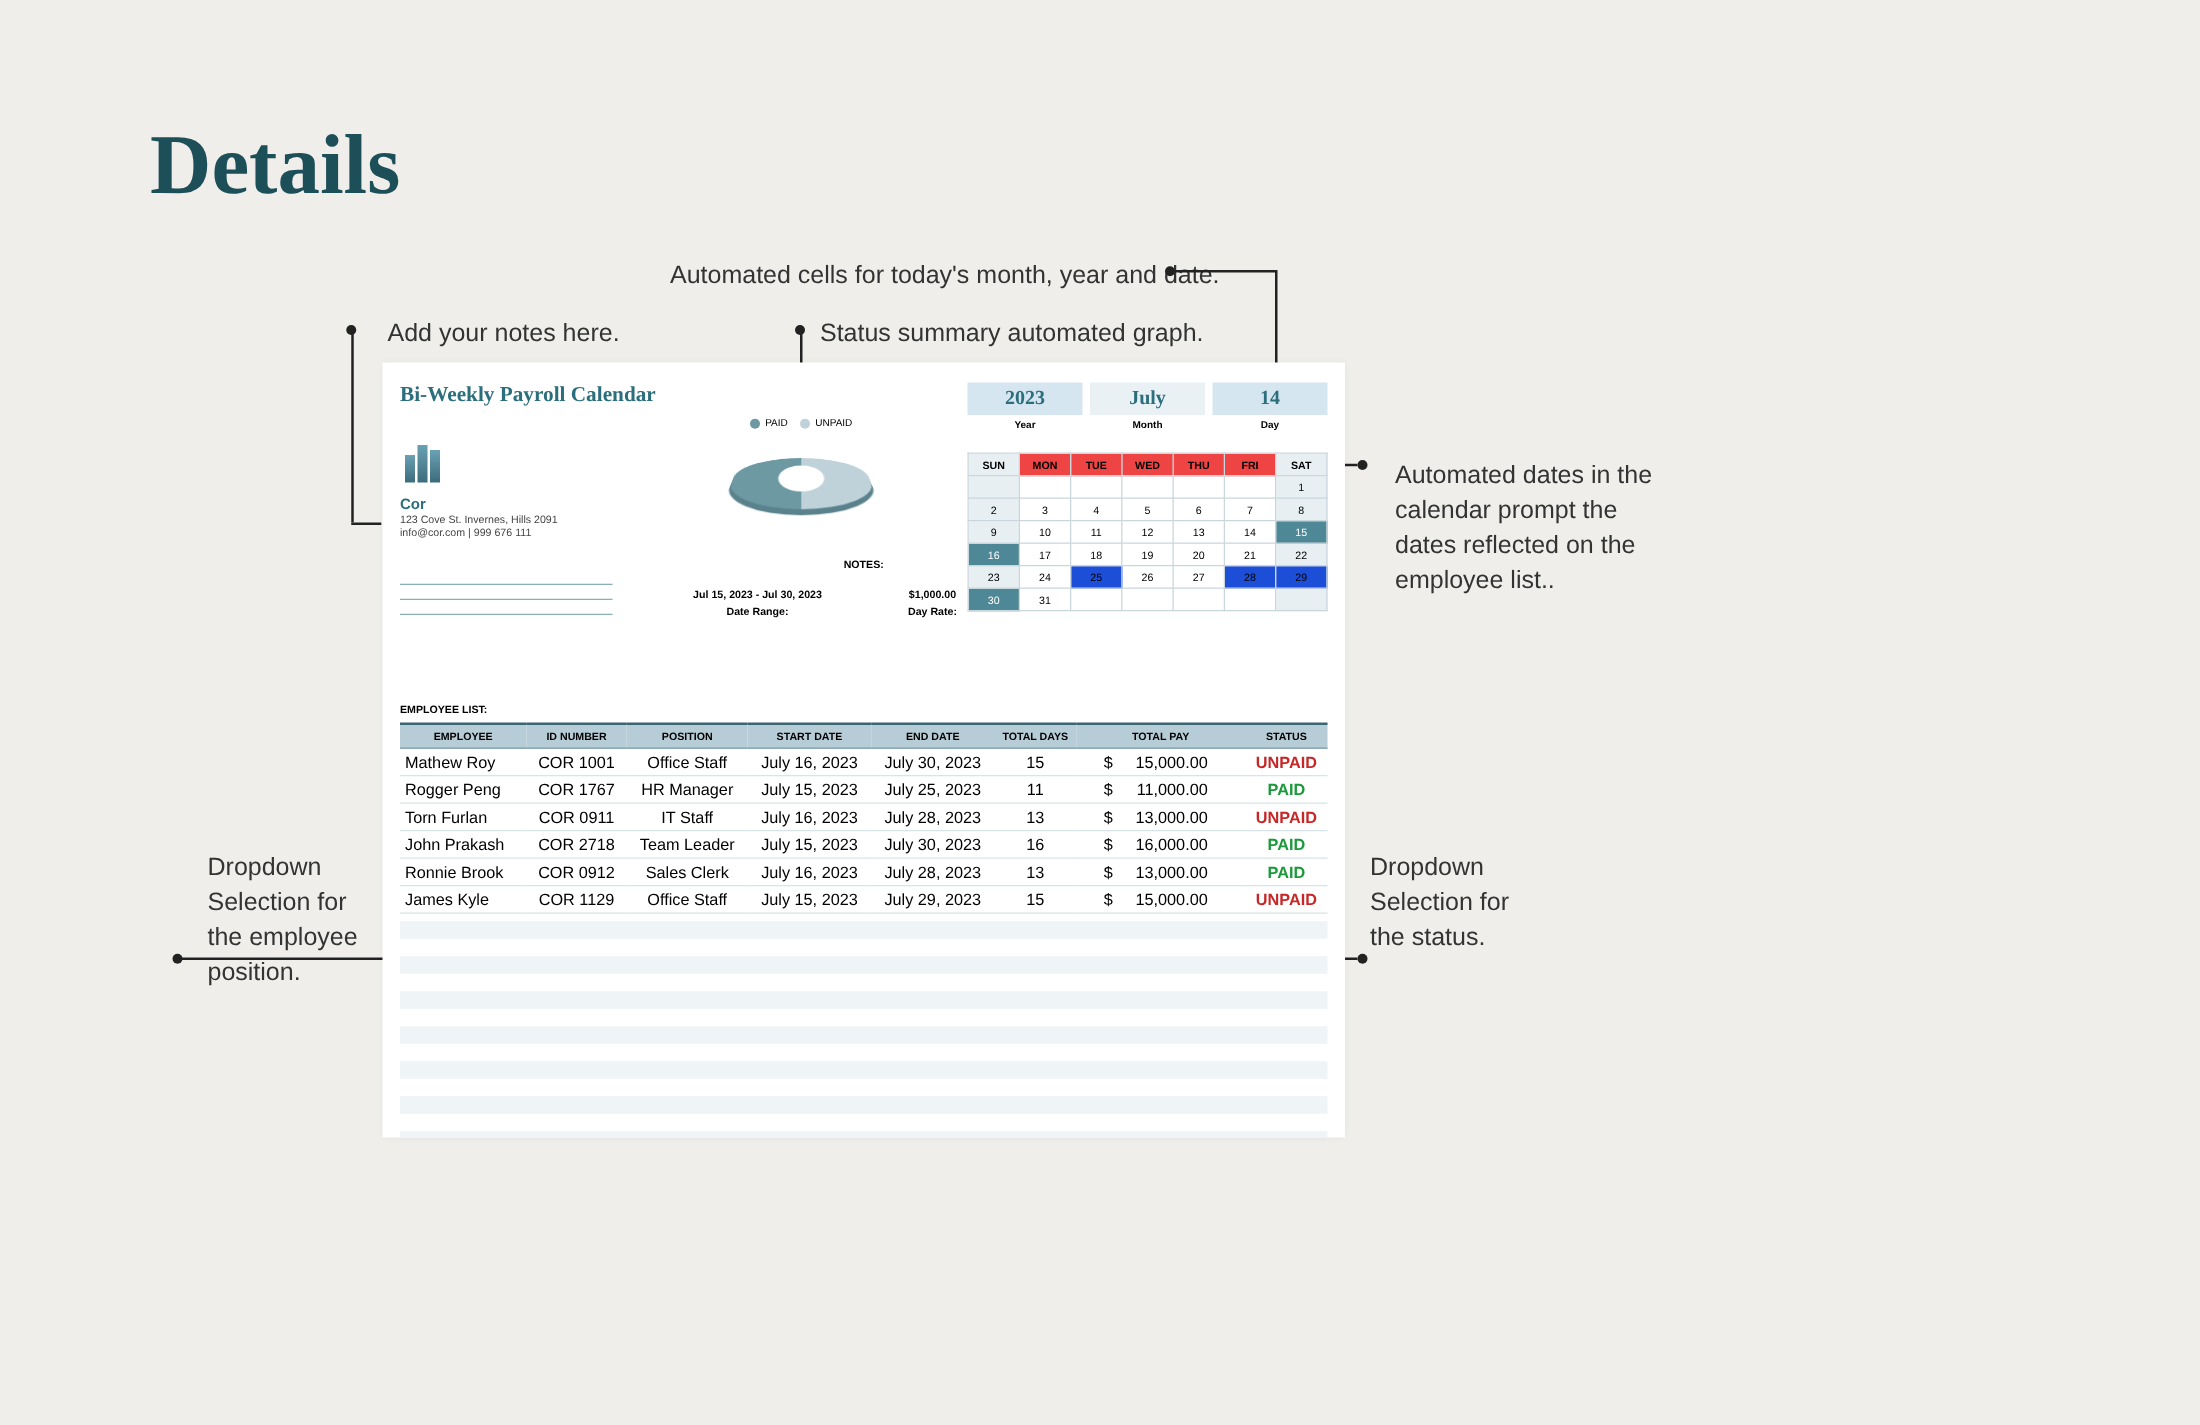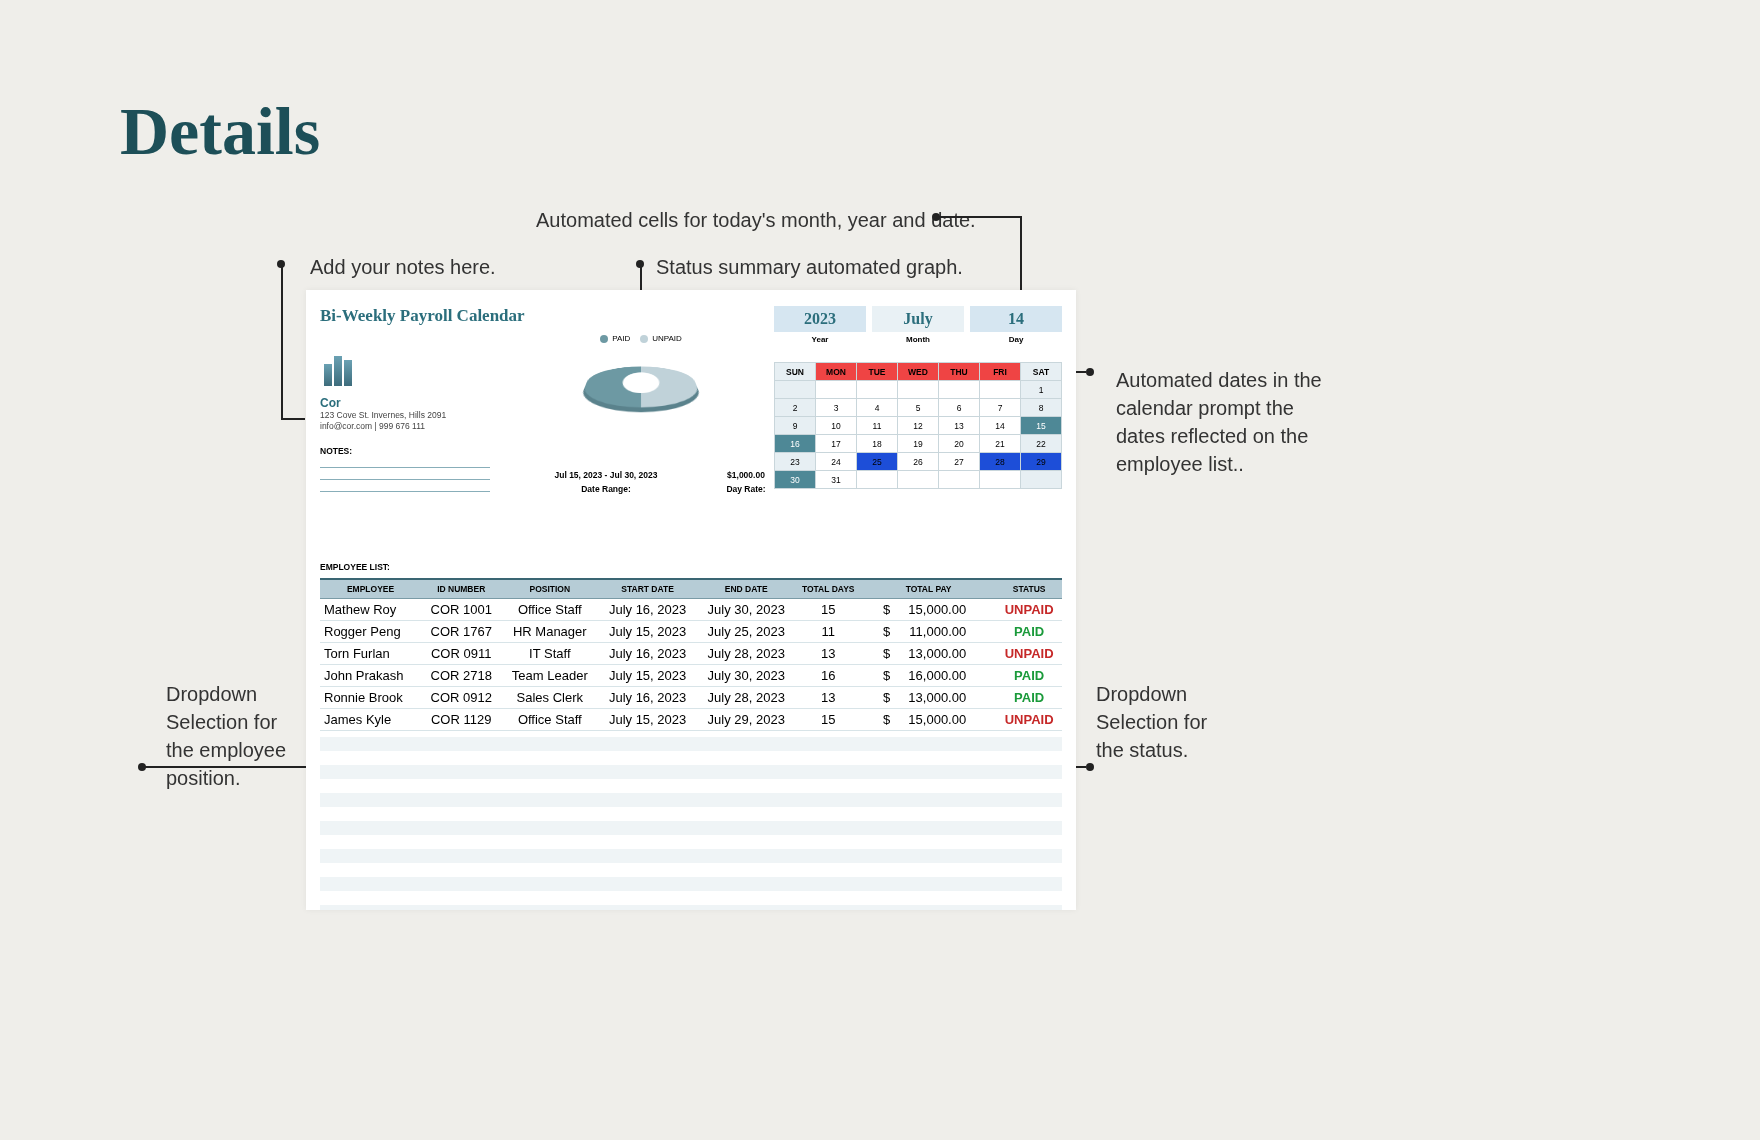--- a/index.html
+++ b/index.html
@@ -40,21 +40,21 @@
     margin-bottom: 24px;
   }
   .company-row { display: flex; align-items: flex-start; gap: 10px; flex-direction: column; }
   .logo {
     width: 36px; height: 36px; position: relative;
     display: flex; align-items: flex-end; justify-content: center;
   }
   .logo .bldg { width: 8px; background: linear-gradient(#6aa1b3,#3d6c7c); margin: 0 1px; }
   .company-name { color: #2b6e7c; font-weight: bold; font-size: 12px; }
   .company-addr { color: #444; font-size: 8.5px; line-height: 1.3; }
-  .notes-label { font-size: 8.5px; font-weight: bold; margin-top: 14px; }
+  .notes-label { font-size: 8.5px; font-weight: bold; margin-top: 14px; text-align: center; }
   .note-line { border-bottom: 1px solid #88aeb9; height: 12px; width: 170px; }
 
   
   .donut-wrap { position: absolute; left: 280px; top: 44px; text-align: center; }
   .legend { font-size: 8px; display: flex; gap: 10px; justify-content: center; margin-bottom: 6px; }
   .legend span { display: inline-flex; align-items: center; gap: 4px; }
   .swatch { width: 8px; height: 8px; border-radius: 50%; display: inline-block; }
   .donut {
     width: 110px; height: 70px; margin: 0 auto;
     background:

